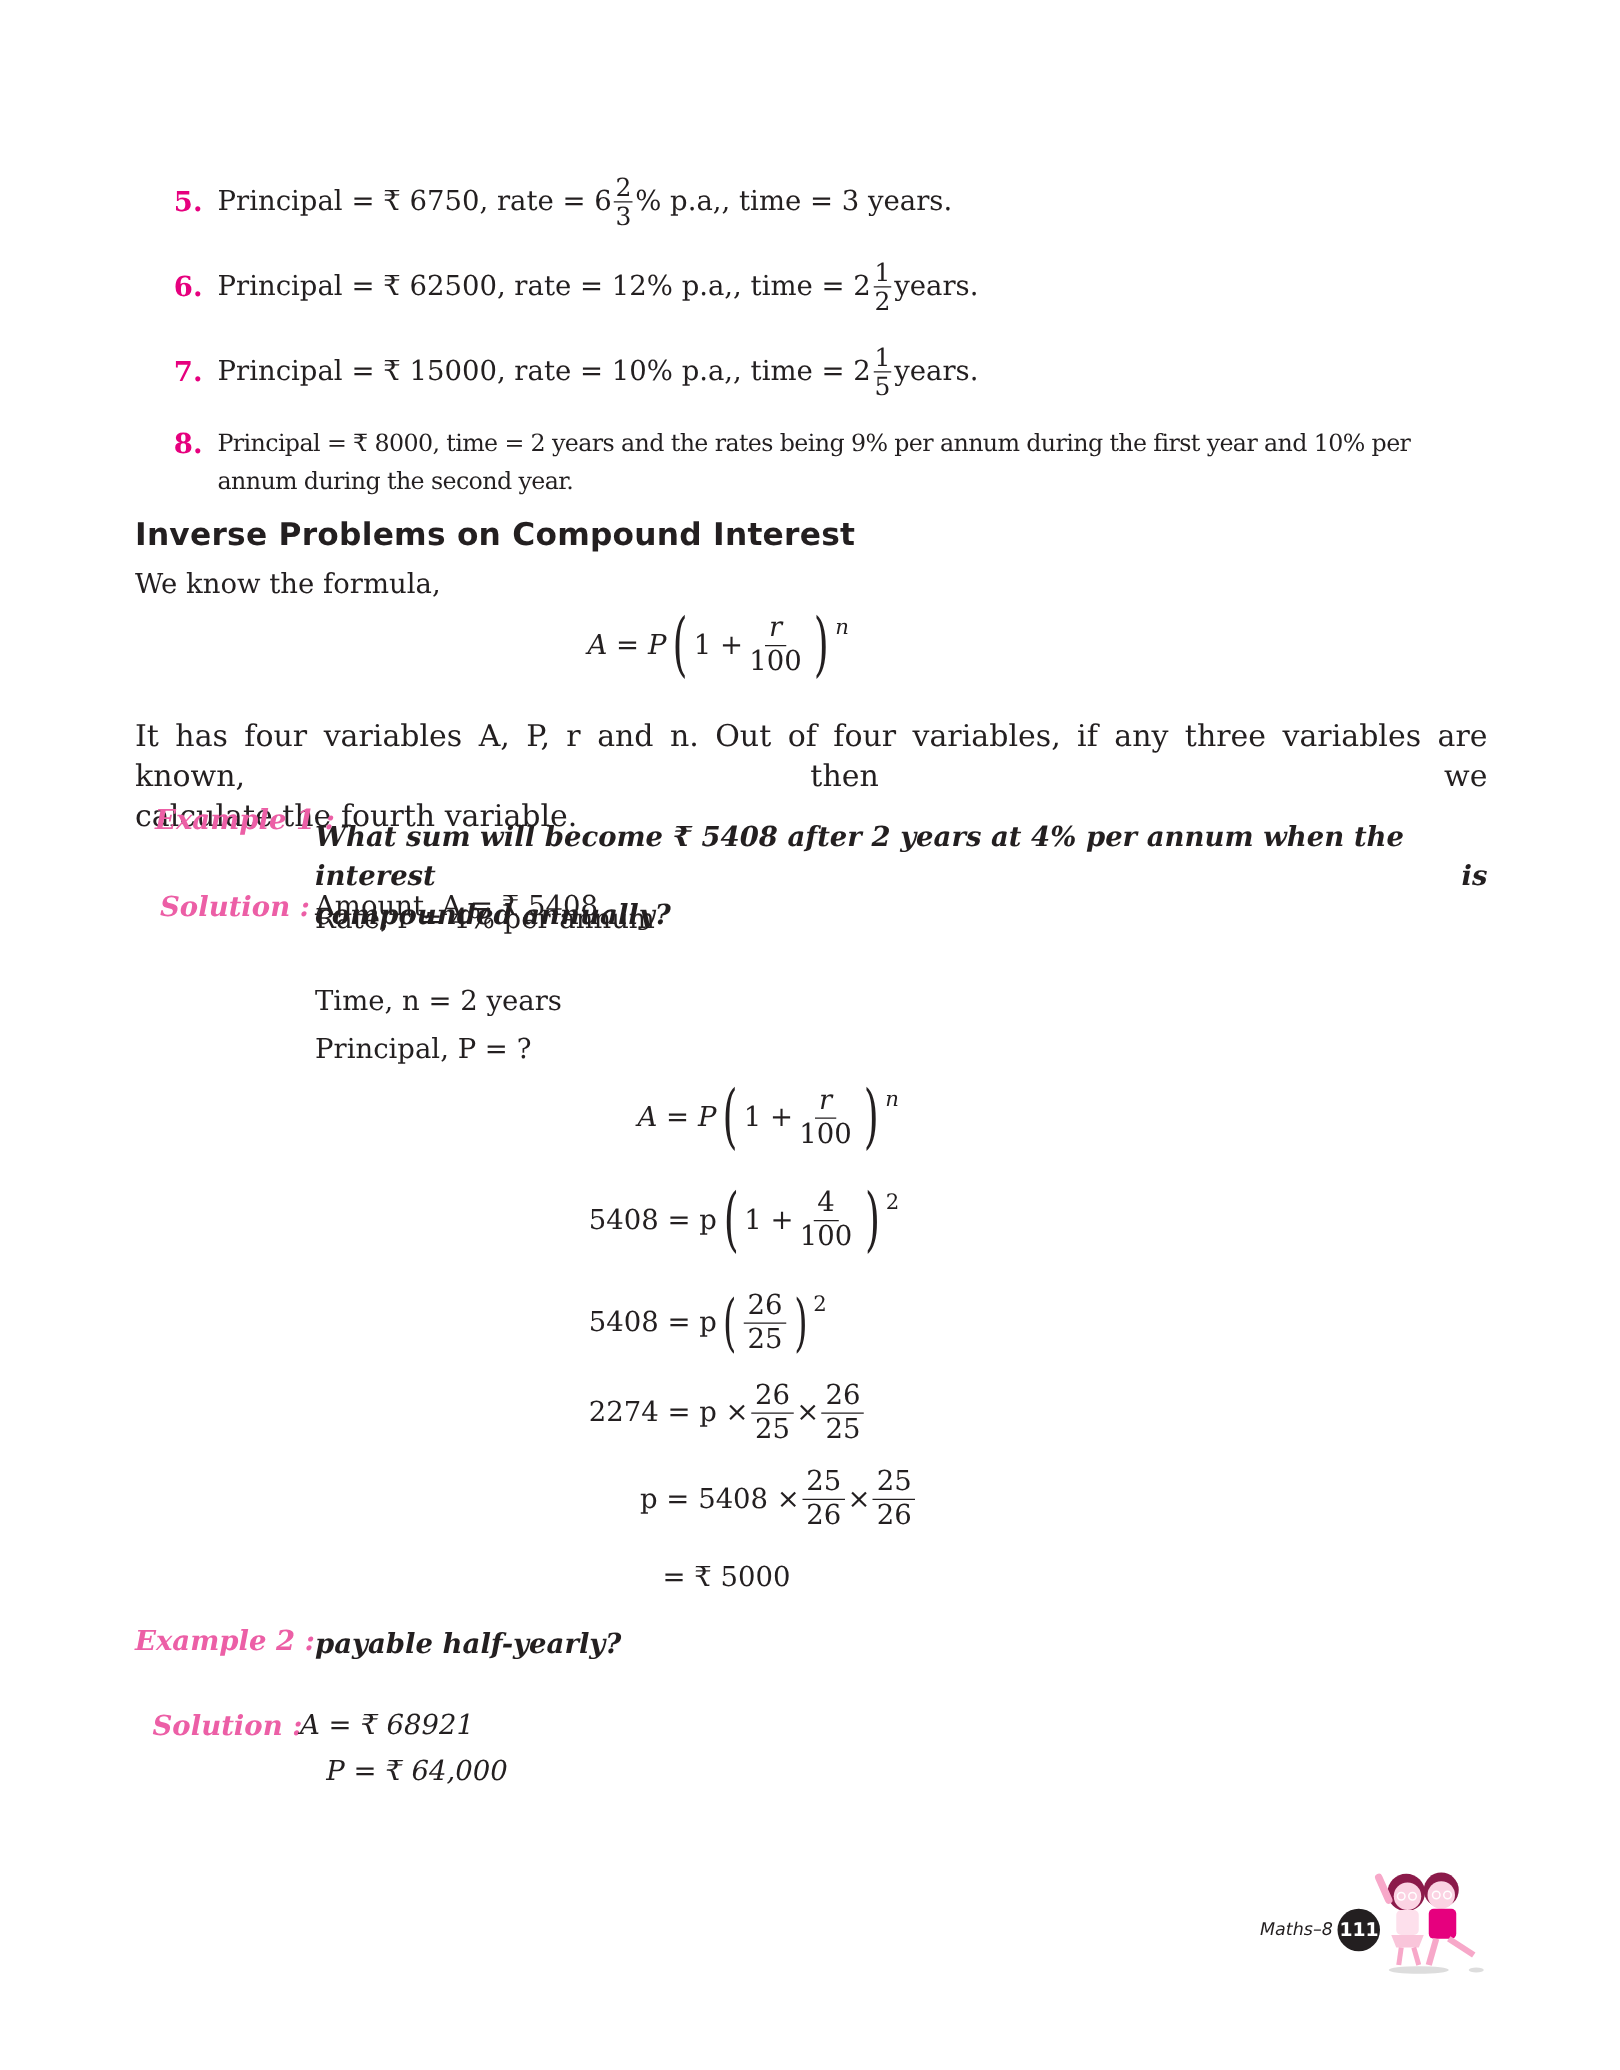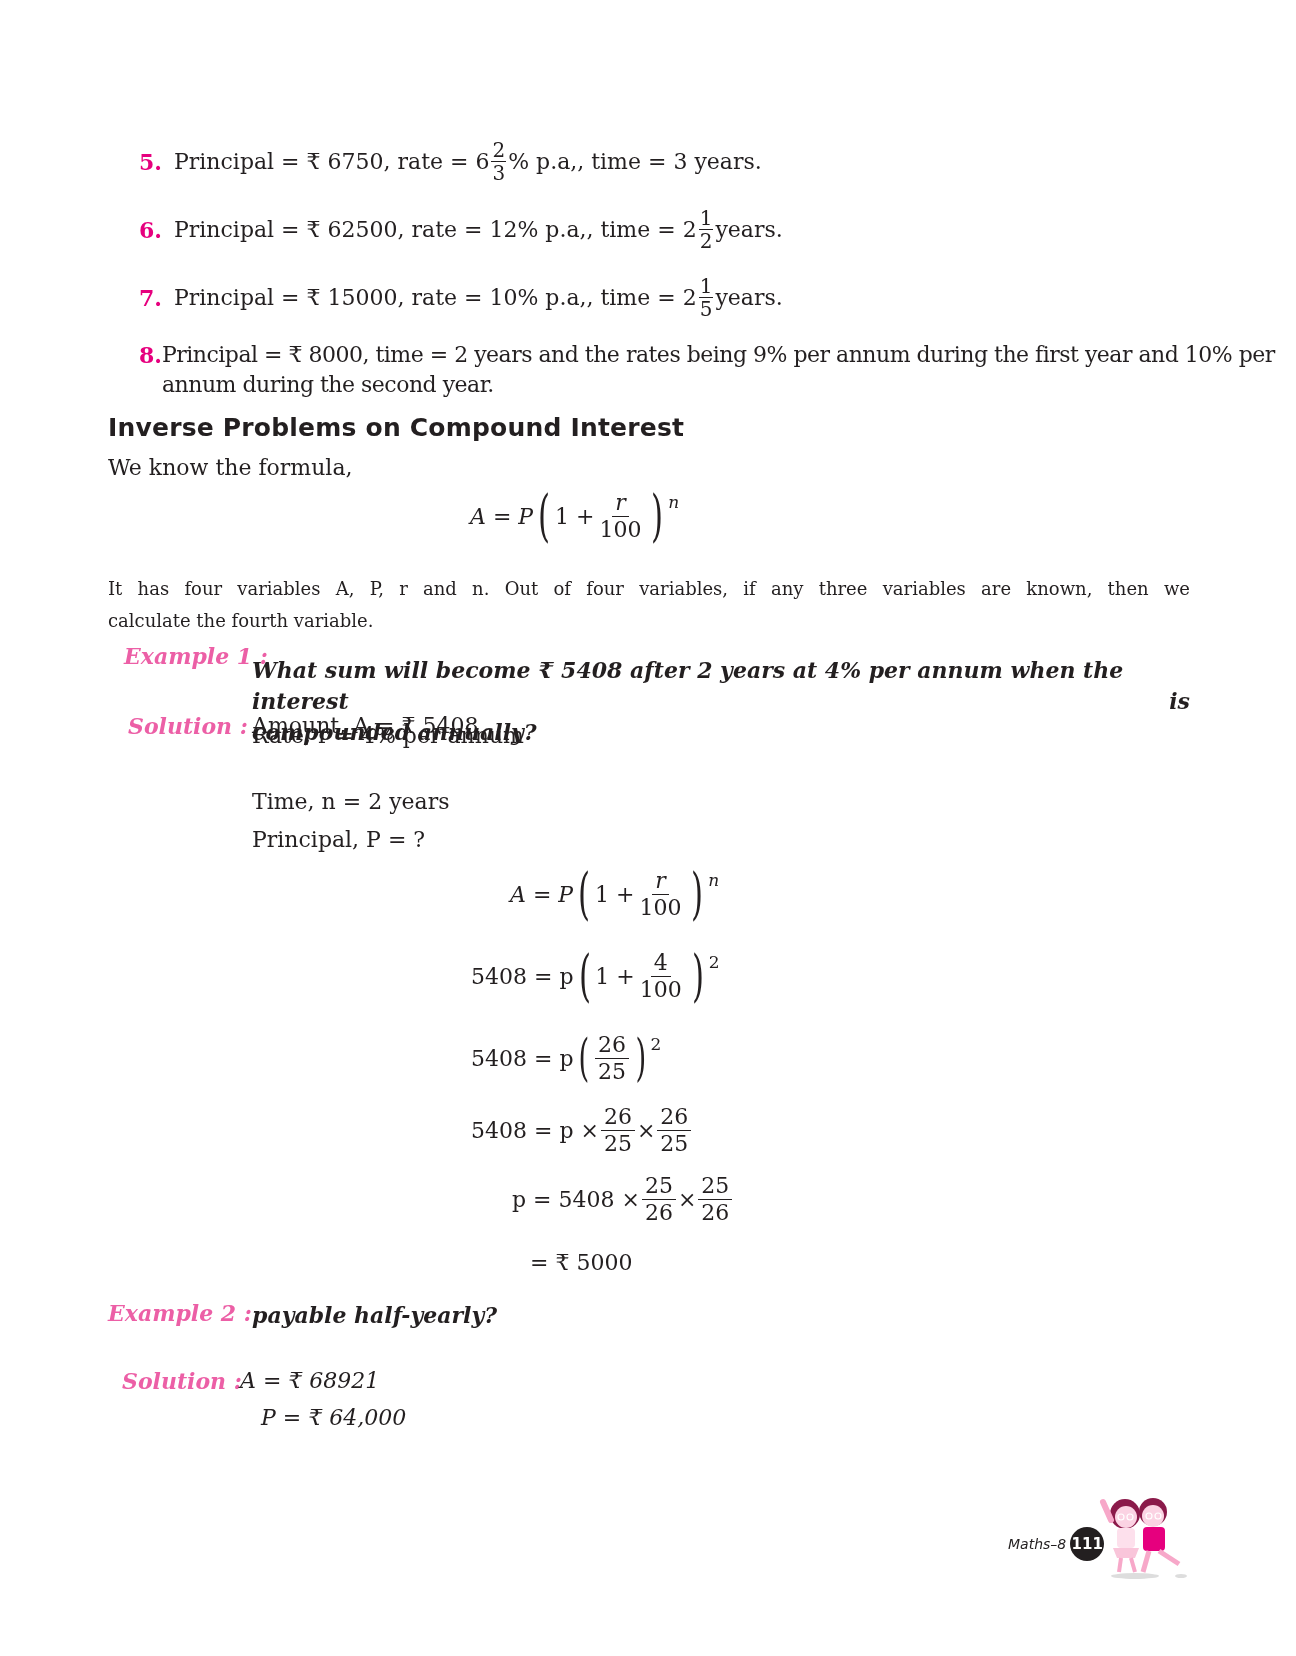--- a/index.html
+++ b/index.html
@@ -5,21 +5,21 @@
   html, body { margin:0; padding:0; background:#ffffff; }
   body { width:1296px; height:1656px; position:relative; overflow:hidden;
          font-family:"DejaVu Serif", serif; color:#231f20; }
   .abs { position:absolute; white-space:nowrap; }
   .txt { font-size:22px; line-height:26px; }
   .num { color:#e6007e; font-weight:bold; font-family:"DejaVu Serif", serif; }
   .it { font-style:italic; }
   .heading { font-family:"DejaVu Sans", sans-serif; font-weight:bold; font-size:25px; letter-spacing:0.2px; }
   .ex-label { color:#ec5fa6; font-style:italic; font-weight:bold; font-size:22px; }
   .ex-q { font-style:italic; font-weight:bold; font-size:22px; }
-  .para { font-size:18px; line-height:32px; text-align:justify; }
+  .para { font-size:24px; line-height:32px; text-align:justify; }
   .frac { display:inline-flex; flex-direction:column; align-items:center; vertical-align:middle; margin:0 2px; line-height:1; }
   .frac .n { padding:0 3px 2px 3px; border-bottom:1.4px solid #231f20; }
   .frac .d { padding:2px 3px 0 3px; }
   .frac.small { font-size:20px; }
   .frac.small .n { border-bottom:1px solid #231f20; padding:0 1px 1px 1px; }
   .frac.small .d { padding:1px 1px 0 1px; }
   .paren { font-size:56px; font-weight:200; line-height:1; vertical-align:middle; display:inline-block; transform:scaleX(0.55); color:#231f20; }
   .paren.md { font-size:50px; }
   .sup { font-size:17px; vertical-align:top; position:relative; top:-14px; }
   .eq { font-size:22px; display:flex; align-items:center; }
@@ -55,21 +55,21 @@
   <span class="frac small">
       <span class="n">1</span>
       <span class="d">5</span>
     </span>
   <span> years.</span>
 </div>
 
 <div class="abs" style="left:139px; top:340px; width:1060px;">
   <div style="display:flex;">
     <span class="num" style="width:35px; font-size:22px; line-height:30px;">8.</span>
-    <div style="font-size:22px; line-height:30px; letter-spacing:-0.5px;">
+    <div style="font-size:19px; line-height:30px; letter-spacing:-0.5px;">
       <div>Principal = ₹ 8000, time = 2 years and the rates being 9% per annum during the first year and 10% per</div>
       <div>annum during the second year.</div>
     </div>
   </div>
 </div>
 
 <div class="abs heading" style="left:108px; top:413px;">Inverse Problems on Compound Interest</div>
 <div class="abs txt" style="left:108px; top:455px;">We know the formula,</div>
 
 <div class="abs eq" style="left:470px; top:488px;">
@@ -130,21 +130,21 @@
   <span class="paren md">(</span>
   <span class="frac">
       <span class="n">26</span>
       <span class="d">25</span>
     </span>
   <span class="paren md">)</span>
   <span class="sup">2</span>
 </div>
 
 <div class="abs eq" style="left:471px; top:1106px;">
-  <span>5408 = p ×</span>
+  <span>2274 = p ×</span>
   <span class="frac">
       <span class="n">26</span>
       <span class="d">25</span>
     </span>
   <span>×</span>
   <span class="frac">
       <span class="n">26</span>
       <span class="d">25</span>
     </span>
 </div>

